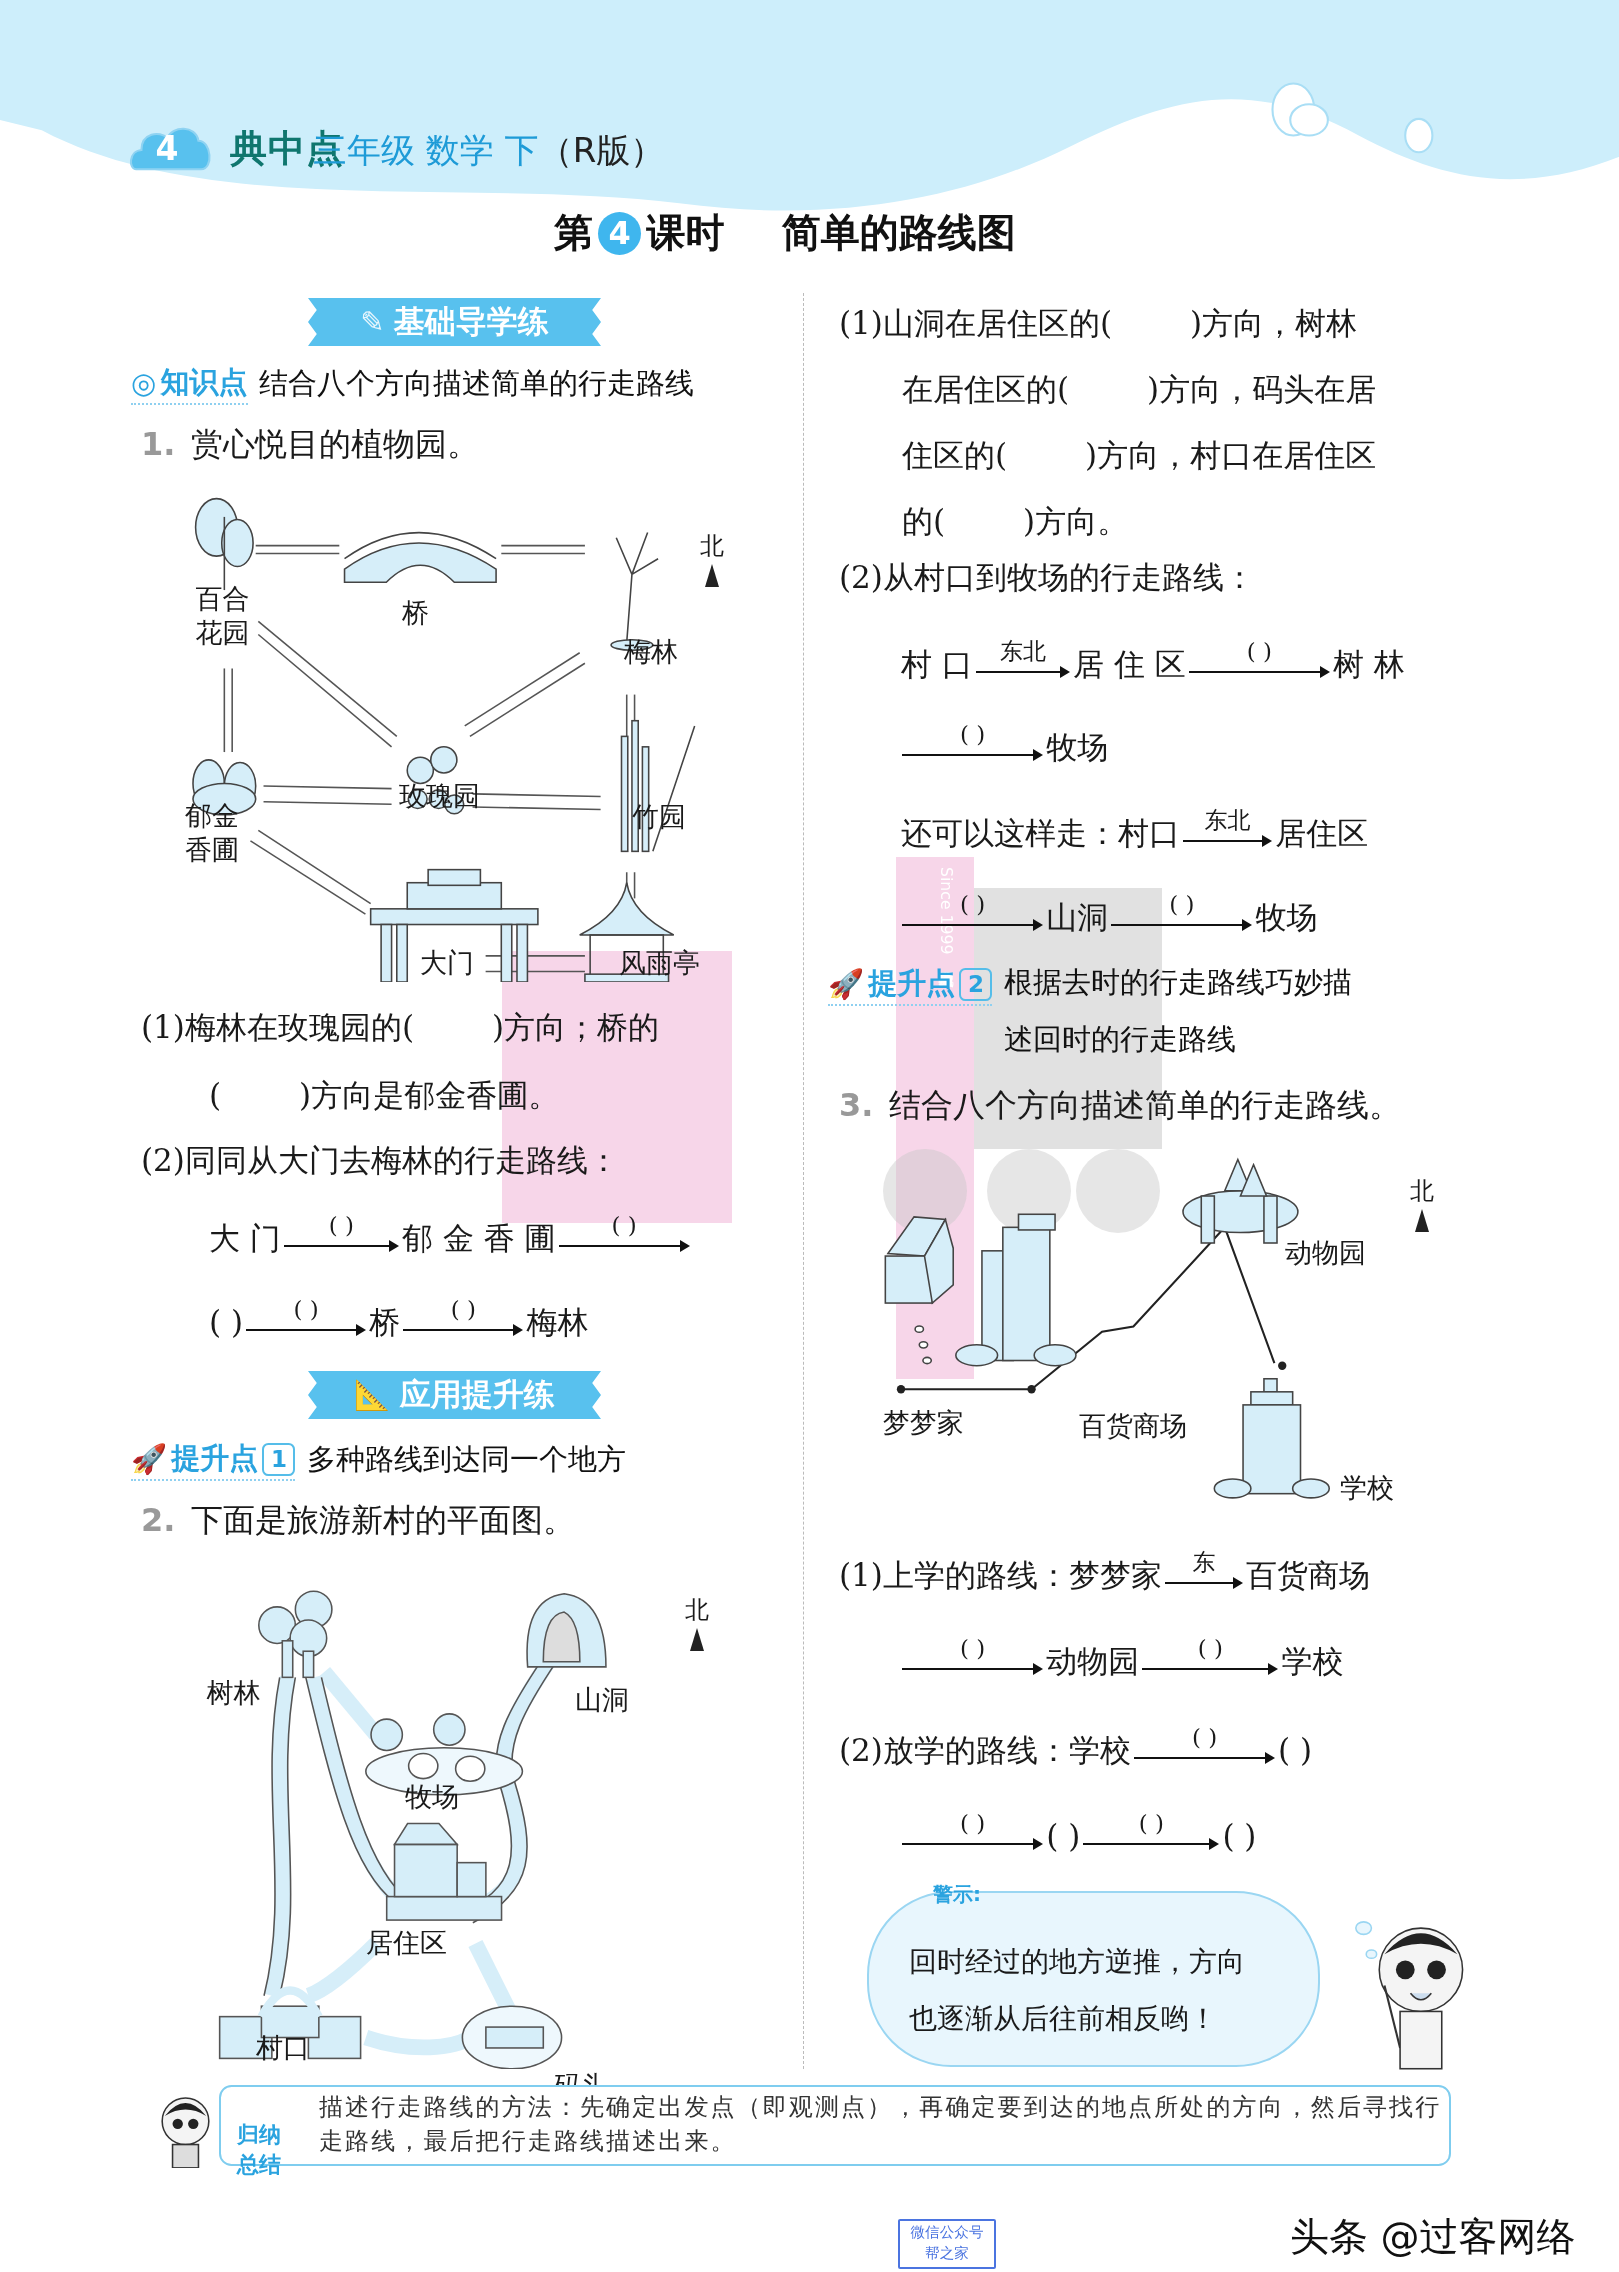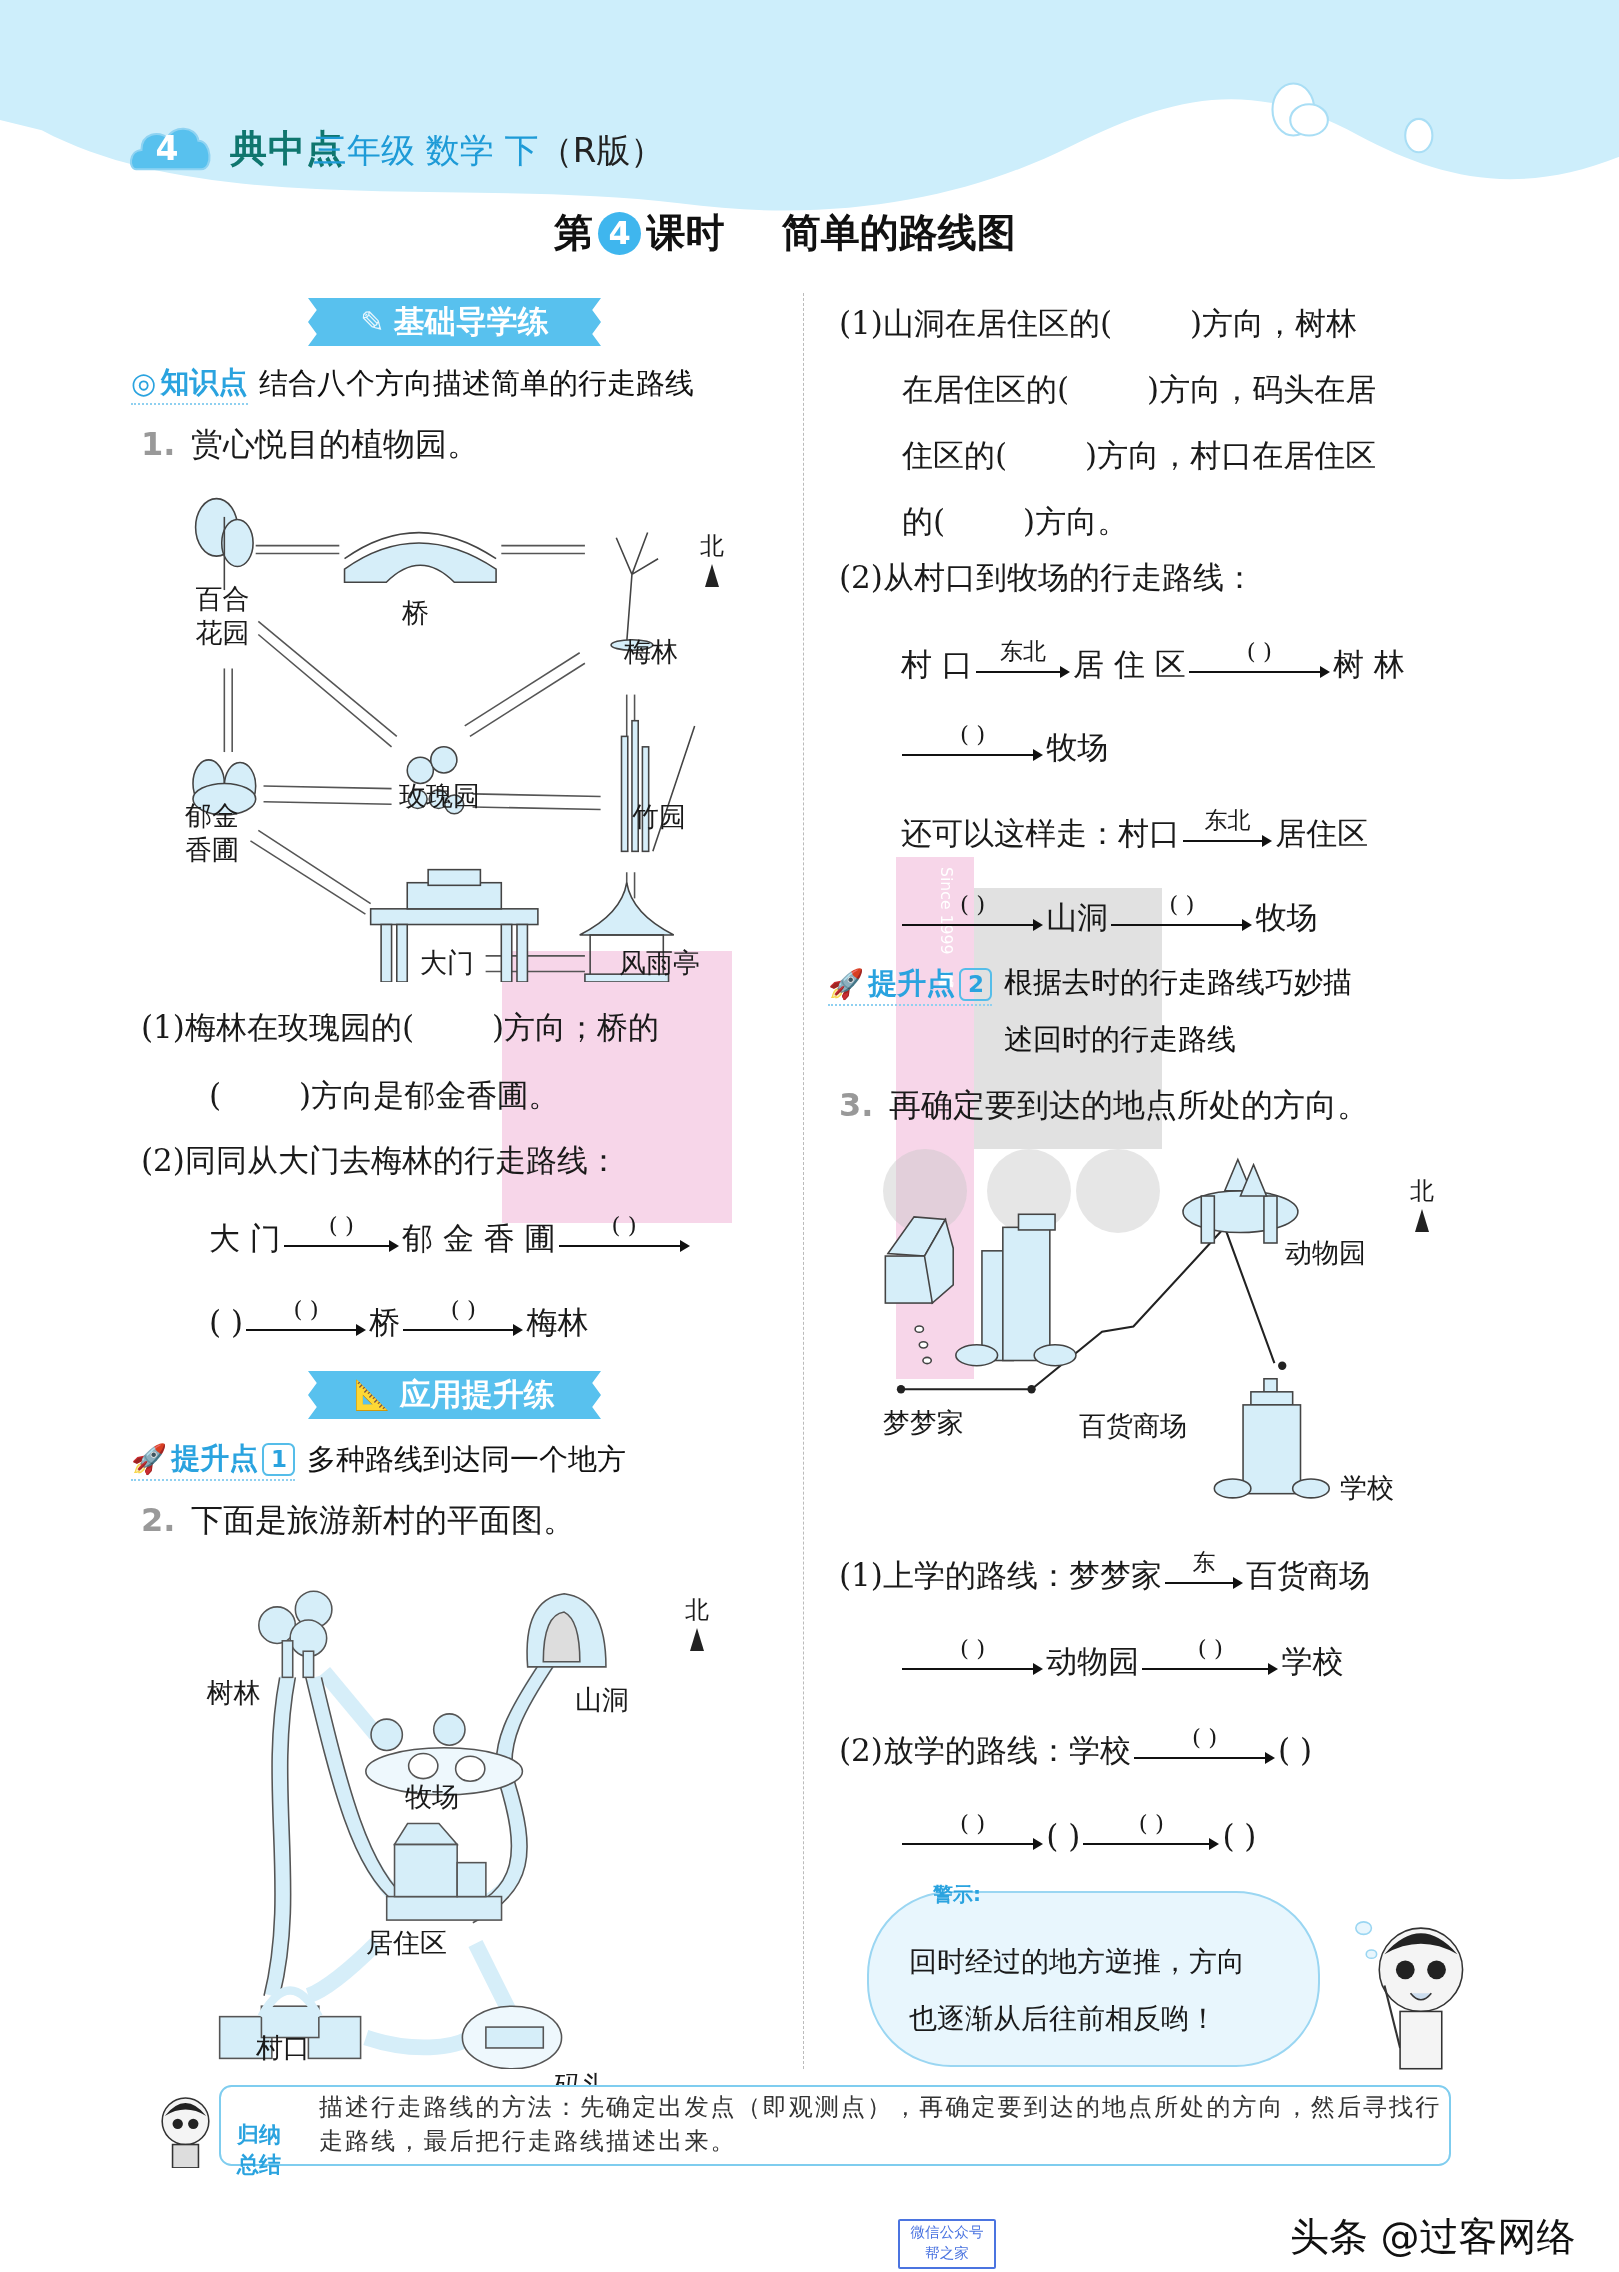--- a/index.html
+++ b/index.html
@@ -390,21 +390,21 @@
   <span class="tag">
       <span>🚀</span>
       <span>提升点</span>
       <span class="num">2</span>
     </span>
   <span class="desc" style="line-height:57px;margin-top:-10.4px;"><span>根据去时的行走路线巧妙描</span><br><span>述回时的行走路线</span></span>
 </div>
 
 <div class="abs qtitle" style="left:839px;top:1084px;">
   <span class="qn">3.</span>
-  <span>再确定要到达的地点所处的方向。</span>
+  <span>结合八个方向描述简单的行走路线。</span>
 </div>
 
 <div class="abs map" style="left:867px;top:1149px;width:585px;height:376px;">
   <svg width="585" height="376" viewBox="0 0 1120 720">
     <polyline points="65,460 315,460 450,350 510,340 685,150 780,410" fill="none" stroke="#222" stroke-width="4"></polyline>
     <g fill="#222">
         <circle cx="65" cy="460" r="8"></circle>
         <circle cx="315" cy="460" r="8"></circle>
         <circle cx="708" cy="152" r="8"></circle>
         <circle cx="795" cy="415" r="8"></circle>

